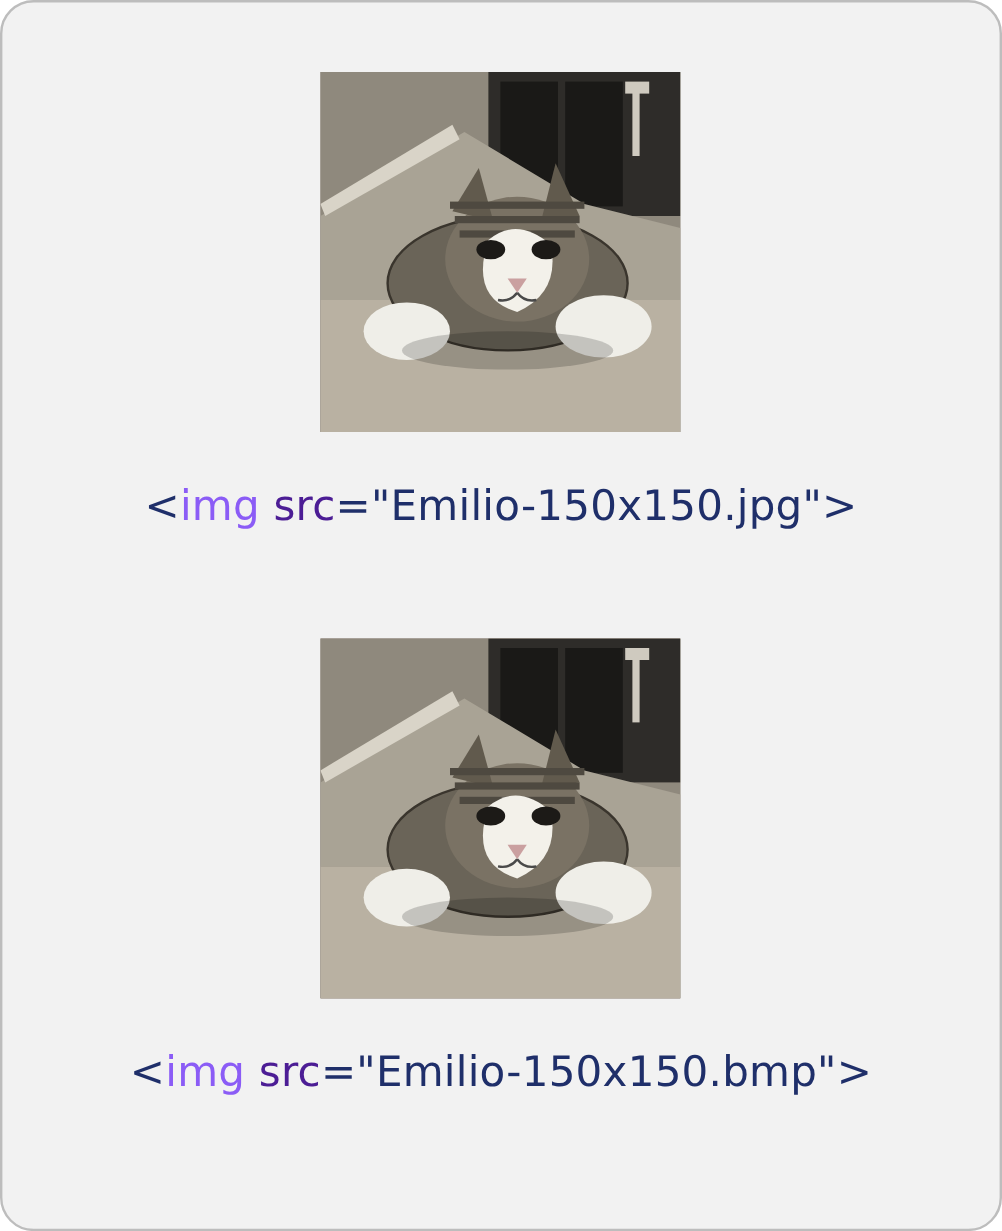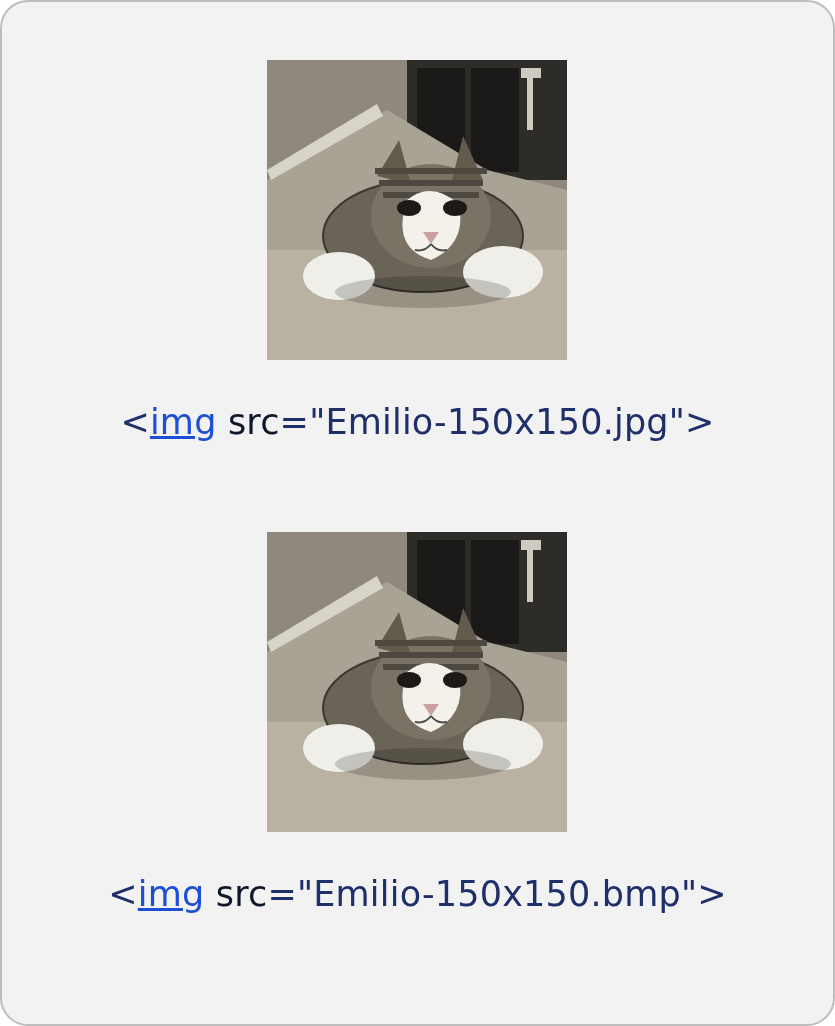--- a/index.html
+++ b/index.html
@@ -37,22 +37,22 @@
     display: block;
     background: #8a8072;
   }
   .code {
     margin-top: 42px;
     font-size: 35px;
     letter-spacing: 0.2px;
     white-space: nowrap;
   }
   .code .punct { color: #1f2f6a; }
-  .code .tag   { color: #1d4ed8; text-decoration: underline; }
-  .code .attr  { color: #0f172a; }
+  .code .tag   { color: #8b5cf6; }
+  .code .attr  { color: #4c1d95; }
   .code .op    { color: #1f2f6a; }
   .code .str   { color: #1f2f6a; }
 </style>
 </head>
 <body>
 
 <div class="panel">
 
   <div class="example">
     <svg class="cat" viewBox="0 0 150 150" aria-label="cat-photo">

